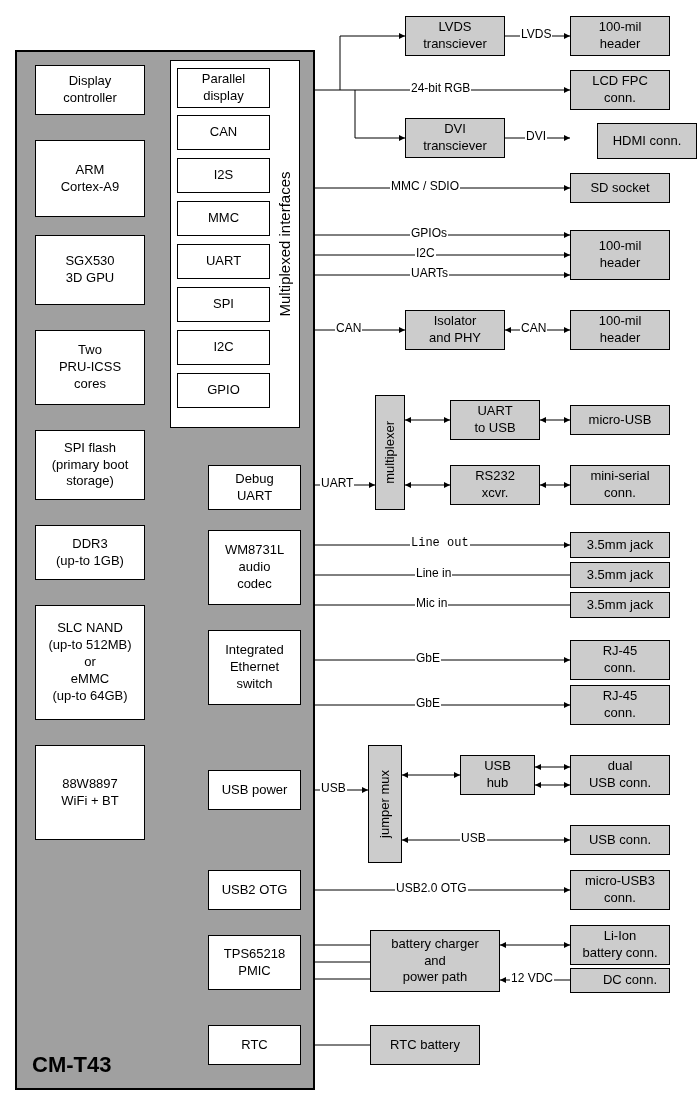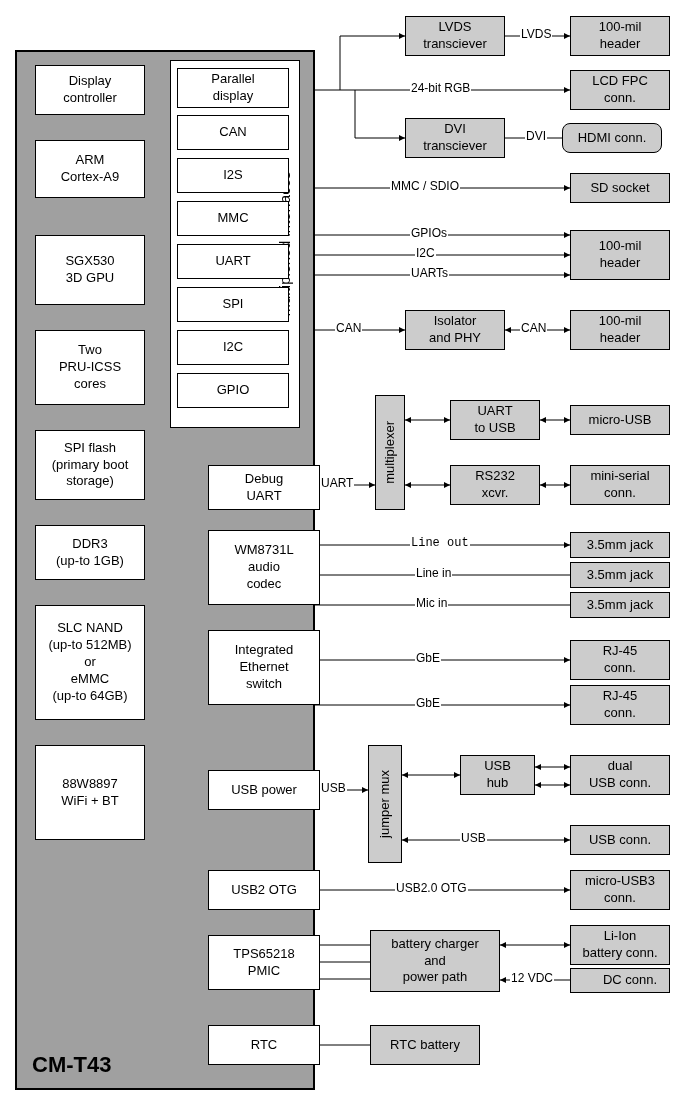--- a/index.html
+++ b/index.html
@@ -1,20 +1,20 @@
 <!DOCTYPE html>
 <html><head>
 <meta charset="utf-8">
 <style>
   body{margin:0;padding:10px;font-family:Arial,sans-serif;font-size:13px;background:#fff;}
   .canvas{position:relative;width:680px;height:1100px;}
   .box{position:absolute;border:1px solid #000;text-align:center;display:flex;align-items:center;justify-content:center;line-height:1.3;padding:2px;box-sizing:border-box;}
   .module{background:#fff;width:110px;}
   .gray{background:#ccc;width:100px;}
-  .iface{background:#fff;width:112px;height:35px;}
+  .iface{background:#fff;width:93px;height:35px;}
   .cm{position:absolute;border:2px solid #000;background:#a0a0a0;width:300px;height:1040px;left:5px;top:40px;box-sizing:border-box;}
   .cmlabel{position:absolute;left:15px;bottom:10px;font-size:22px;font-weight:bold;}
   .mgroup{position:absolute;border:1px solid #000;background:#fff;left:160px;top:50px;width:130px;height:368px;box-sizing:border-box;}
   .vtext{writing-mode:vertical-rl;transform:rotate(180deg);}
   .mlabel{position:absolute;right:6px;top:50%;transform:translateY(-50%) rotate(180deg);writing-mode:vertical-rl;font-size:15px;}
   .lbl{position:absolute;font-size:12px;background:#fff;padding:0 1px;}
   svg{position:absolute;top:0;left:0;pointer-events:none;}
 </style>
 </head>
 <body>
@@ -79,21 +79,21 @@
 <line x1="490" y1="970" x2="560" y2="970" stroke="#000" marker-start="url(#al)"></line>
 
 <line x1="290" y1="1035" x2="360" y2="1035" stroke="#000" marker-start="url(#al)"></line>
 </svg>
 
 <div class="cm">
   <div class="cmlabel">CM-T43</div>
 </div>
 
 <div class="box module" style="left:25px;top:55px;height:50px;">Display<br>controller</div>
-<div class="box module" style="left:25px;top:130px;height:58px;">ARM<br>Cortex-A9</div>
+<div class="box module" style="left:25px;top:130px;height:77px;">ARM<br>Cortex-A9</div>
 <div class="box module" style="left:25px;top:225px;height:70px;">SGX530<br>3D GPU</div>
 <div class="box module" style="left:25px;top:320px;height:75px;">Two<br>PRU-ICSS<br>cores</div>
 <div class="box module" style="left:25px;top:420px;height:70px;">SPI flash<br>(primary boot<br>storage)</div>
 <div class="box module" style="left:25px;top:515px;height:55px;">DDR3<br>(up-to 1GB)</div>
 <div class="box module" style="left:25px;top:595px;height:115px;">SLC NAND<br>(up-to 512MB)<br>or<br>eMMC<br>(up-to 64GB)</div>
 <div class="box module" style="left:25px;top:735px;height:95px;">88W8897<br>WiFi + BT</div>
 
 <div class="mgroup">
   <div class="mlabel">Multiplexed interfaces</div>
 </div>
@@ -124,21 +124,21 @@
 <div class="box gray" style="left:440px;top:455px;width:90px;height:40px;">RS232<br>xcvr.</div>
 <div class="box gray" style="left:358px;top:735px;width:34px;height:118px;">
       <span class="vtext">jumper mux</span>
     </div>
 <div class="box gray" style="left:450px;top:745px;width:75px;height:40px;">USB<br>hub</div>
 <div class="box gray" style="left:360px;top:920px;width:130px;height:62px;">battery charger<br>and<br>power path</div>
 <div class="box gray" style="left:360px;top:1015px;width:110px;height:40px;">RTC battery</div>
 
 <div class="box gray" style="left:560px;top:6px;height:40px;">100-mil<br>header</div>
 <div class="box gray" style="left:560px;top:60px;height:40px;">LCD FPC<br>conn.</div>
-<div class="box gray" style="left:552px;top:113px;height:30px;border-radius:8px;">HDMI conn.</div>
+<div class="box gray" style="left:587px;top:113px;height:36px;">HDMI conn.</div>
 <div class="box gray" style="left:560px;top:163px;height:30px;">SD socket</div>
 <div class="box gray" style="left:560px;top:220px;height:50px;">100-mil<br>header</div>
 <div class="box gray" style="left:560px;top:300px;height:40px;">100-mil<br>header</div>
 <div class="box gray" style="left:560px;top:395px;height:30px;">micro-USB</div>
 <div class="box gray" style="left:560px;top:455px;height:40px;">mini-serial<br>conn.</div>
 <div class="box gray" style="left:560px;top:522px;height:26px;">3.5mm jack</div>
 <div class="box gray" style="left:560px;top:552px;height:26px;">3.5mm jack</div>
 <div class="box gray" style="left:560px;top:582px;height:26px;">3.5mm jack</div>
 <div class="box gray" style="left:560px;top:630px;height:40px;">RJ-45<br>conn.</div>
 <div class="box gray" style="left:560px;top:675px;height:40px;">RJ-45<br>conn.</div>

